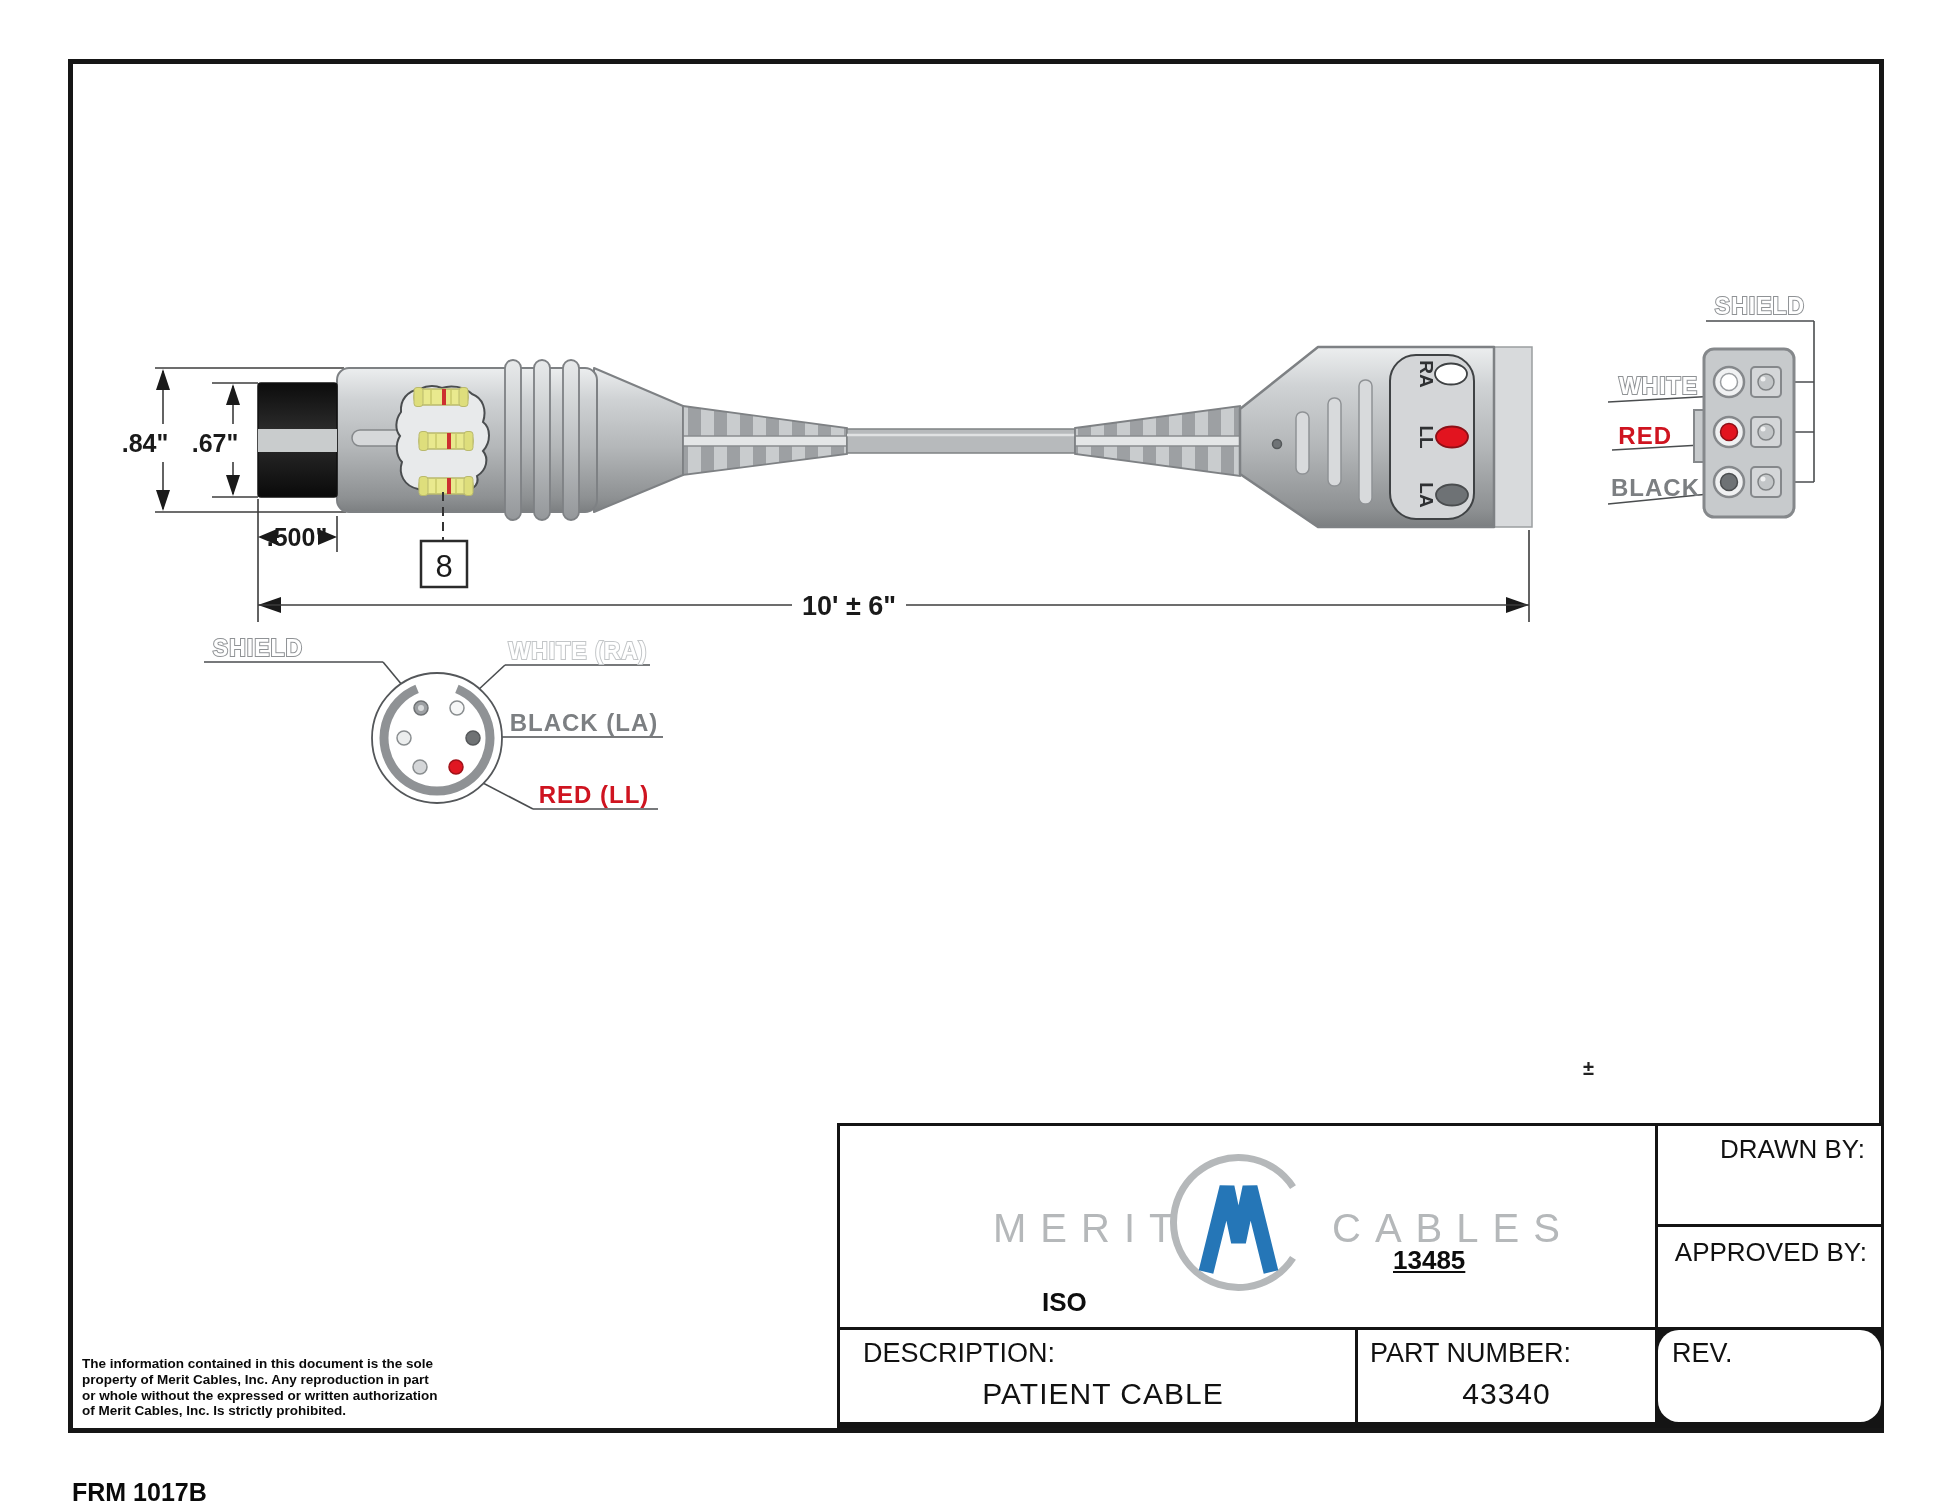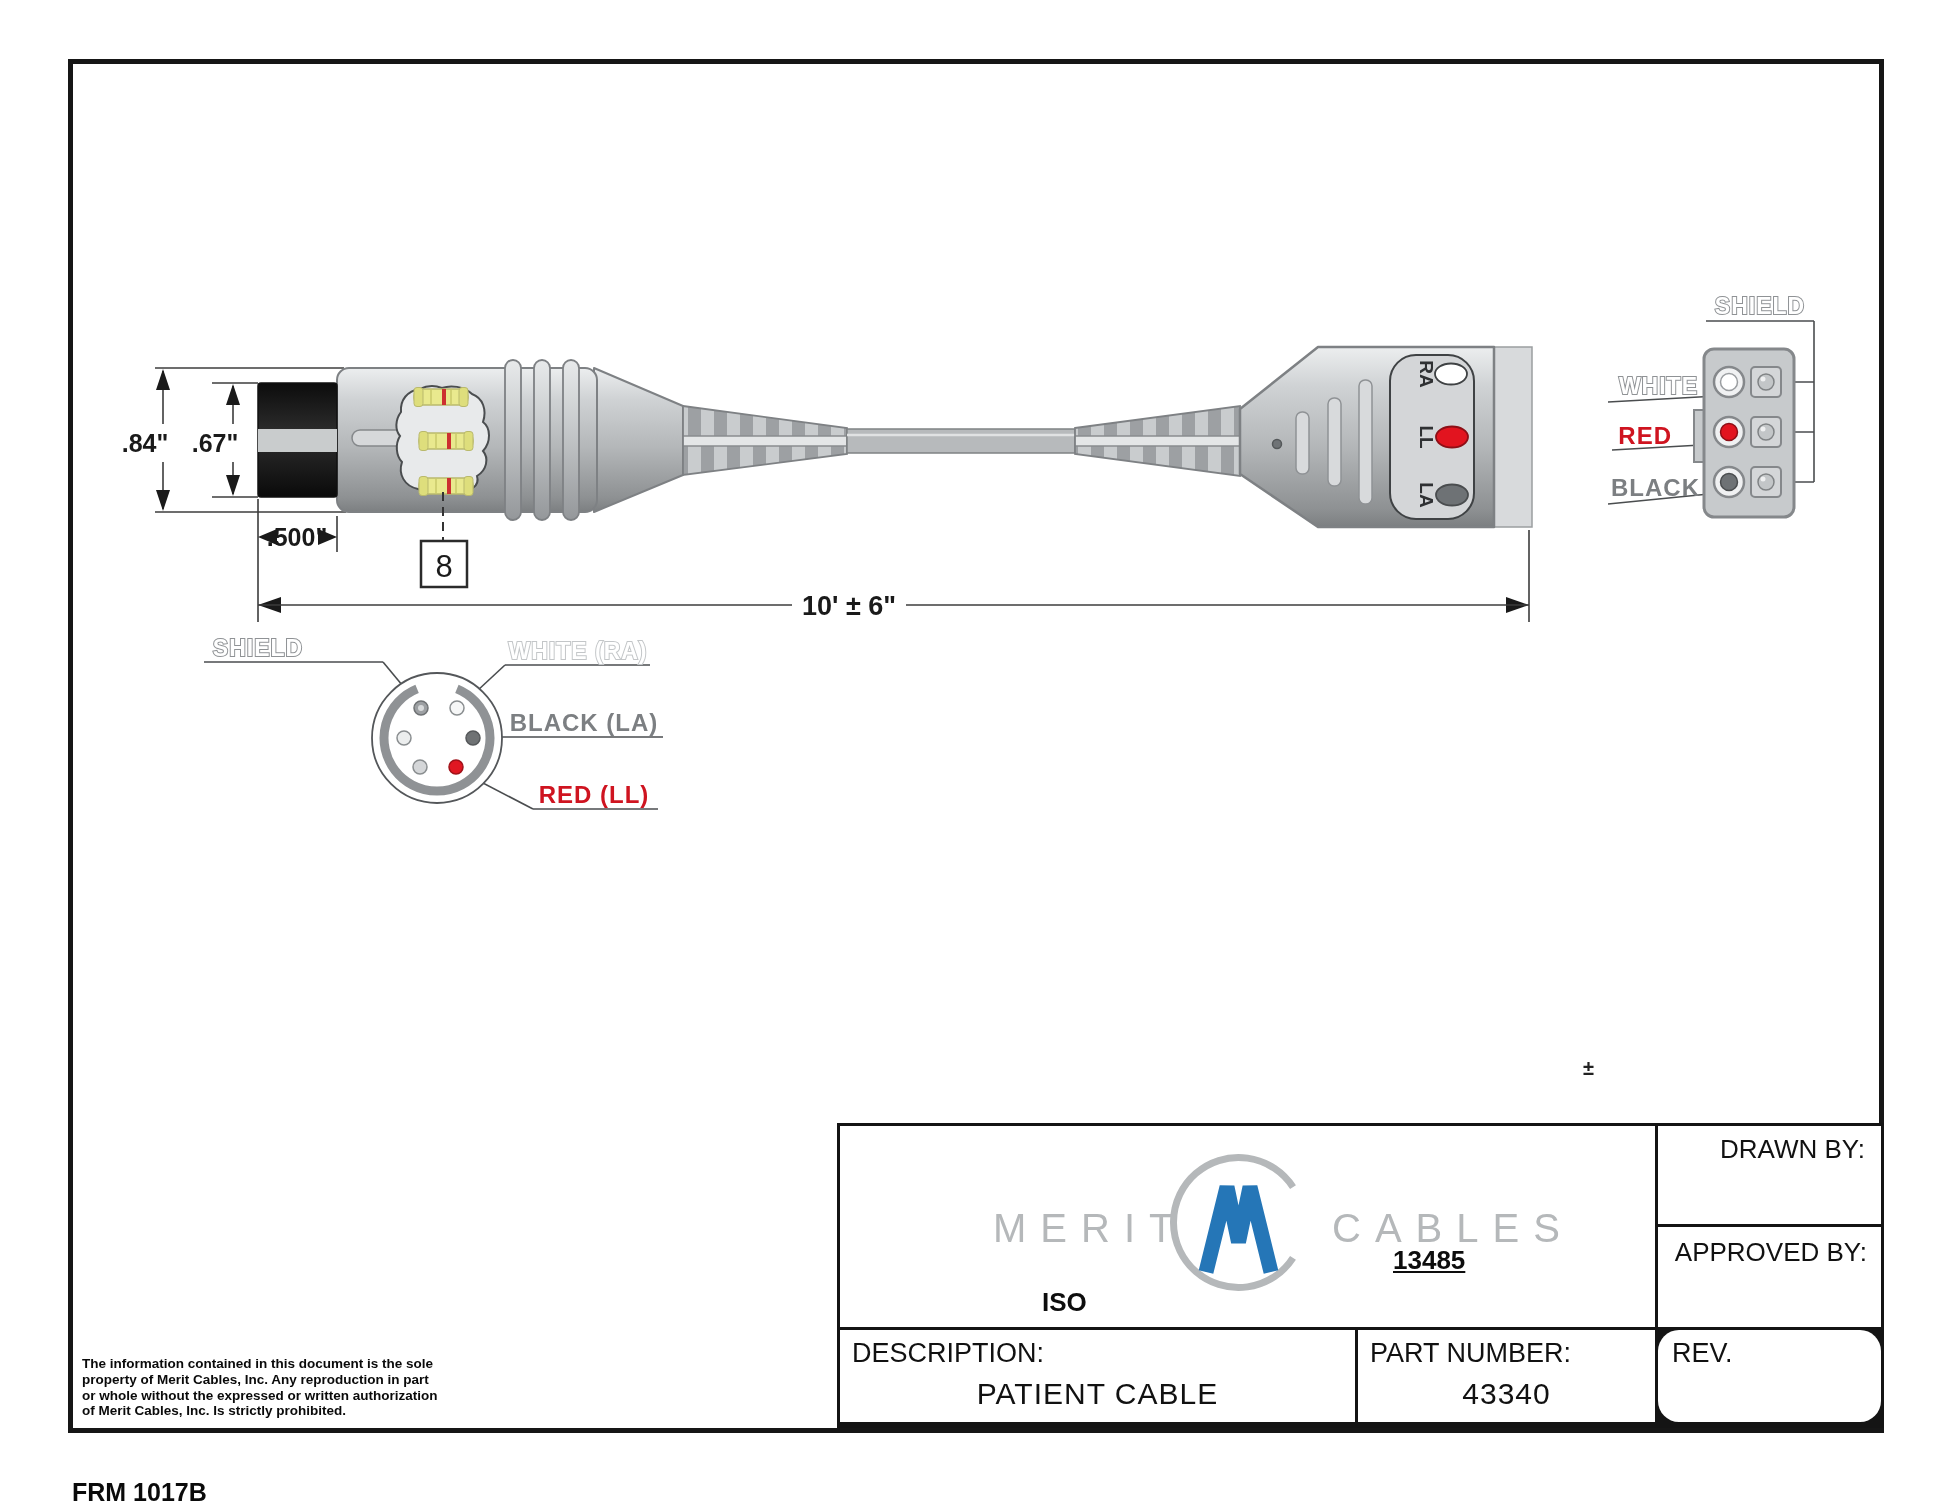--- a/index.html
+++ b/index.html
@@ -25,21 +25,21 @@
 
   .title-block{
     position:absolute;left:837px;top:1123px;width:1047px;height:305px;
     box-sizing:border-box;background:#141414;border:3px solid #141414;border-bottom-width:6px;
     display:grid;grid-template-columns:515px 297px 1fr;grid-template-rows:98px 100px 1fr;gap:3px;
   }
   .title-block .cell{background:#ffffff;position:relative;box-sizing:border-box;}
   .cell-logo{grid-column:1/3;grid-row:1/3;}
   .cell-drawn{grid-column:3;grid-row:1;text-align:right;padding:8px 16px 0 0;font-size:26px;}
   .cell-approved{grid-column:3;grid-row:2;text-align:right;padding:10px 14px 0 0;font-size:26px;}
-  .cell-desc{grid-column:1;grid-row:3;}
+  .cell-desc{grid-column:1;grid-row:3;padding-left:11px;}
   .cell-part{grid-column:2;grid-row:3;}
   .cell-rev{grid-column:3;grid-row:3;padding:8px 0 0 14px;font-size:27px;border-radius:21px;}
   .tb-label{font-size:27px;padding:8px 0 0 12px;}
   .tb-value{text-align:center;font-size:30px;margin-top:8px;letter-spacing:1px;}
 
   .logo-merit,.logo-cables{
     position:absolute;top:80px;font-size:40px;letter-spacing:14px;color:#b5b8ba;font-weight:400;
   }
   .logo-merit{left:153px;}
   .logo-cables{left:492px;}

